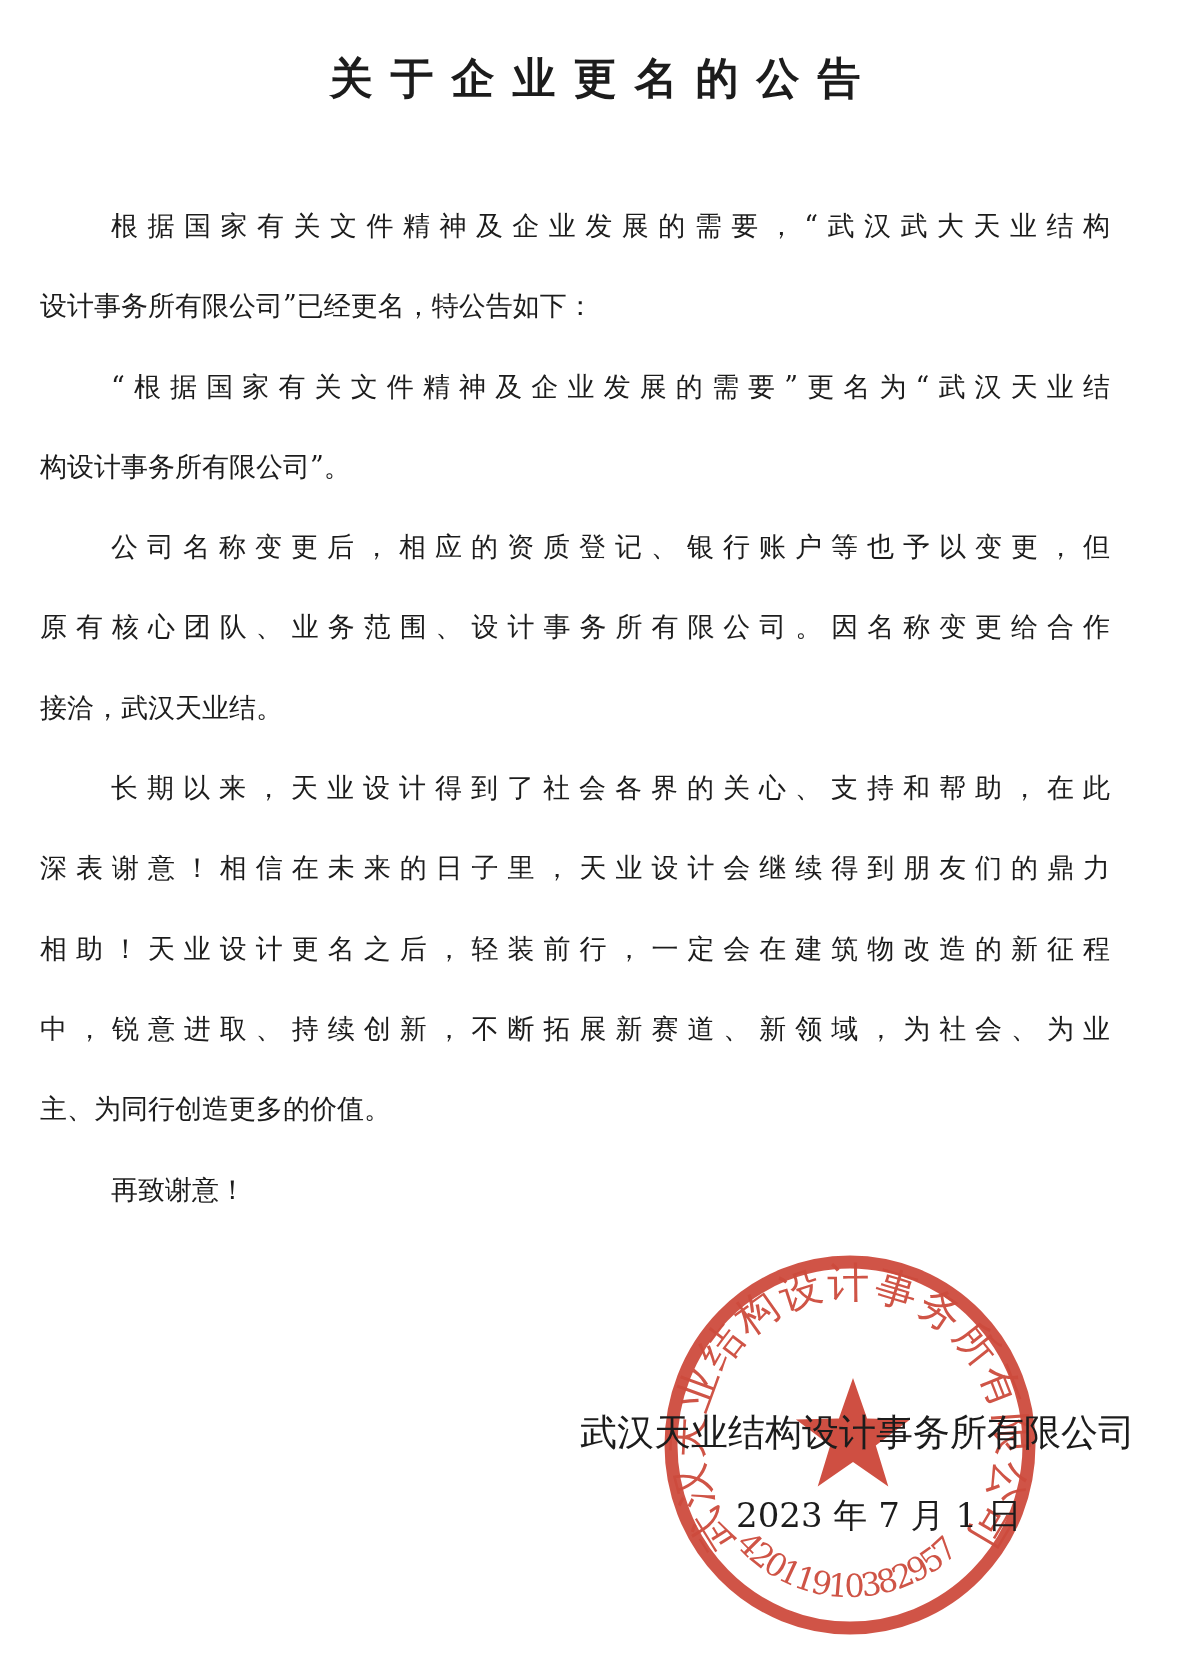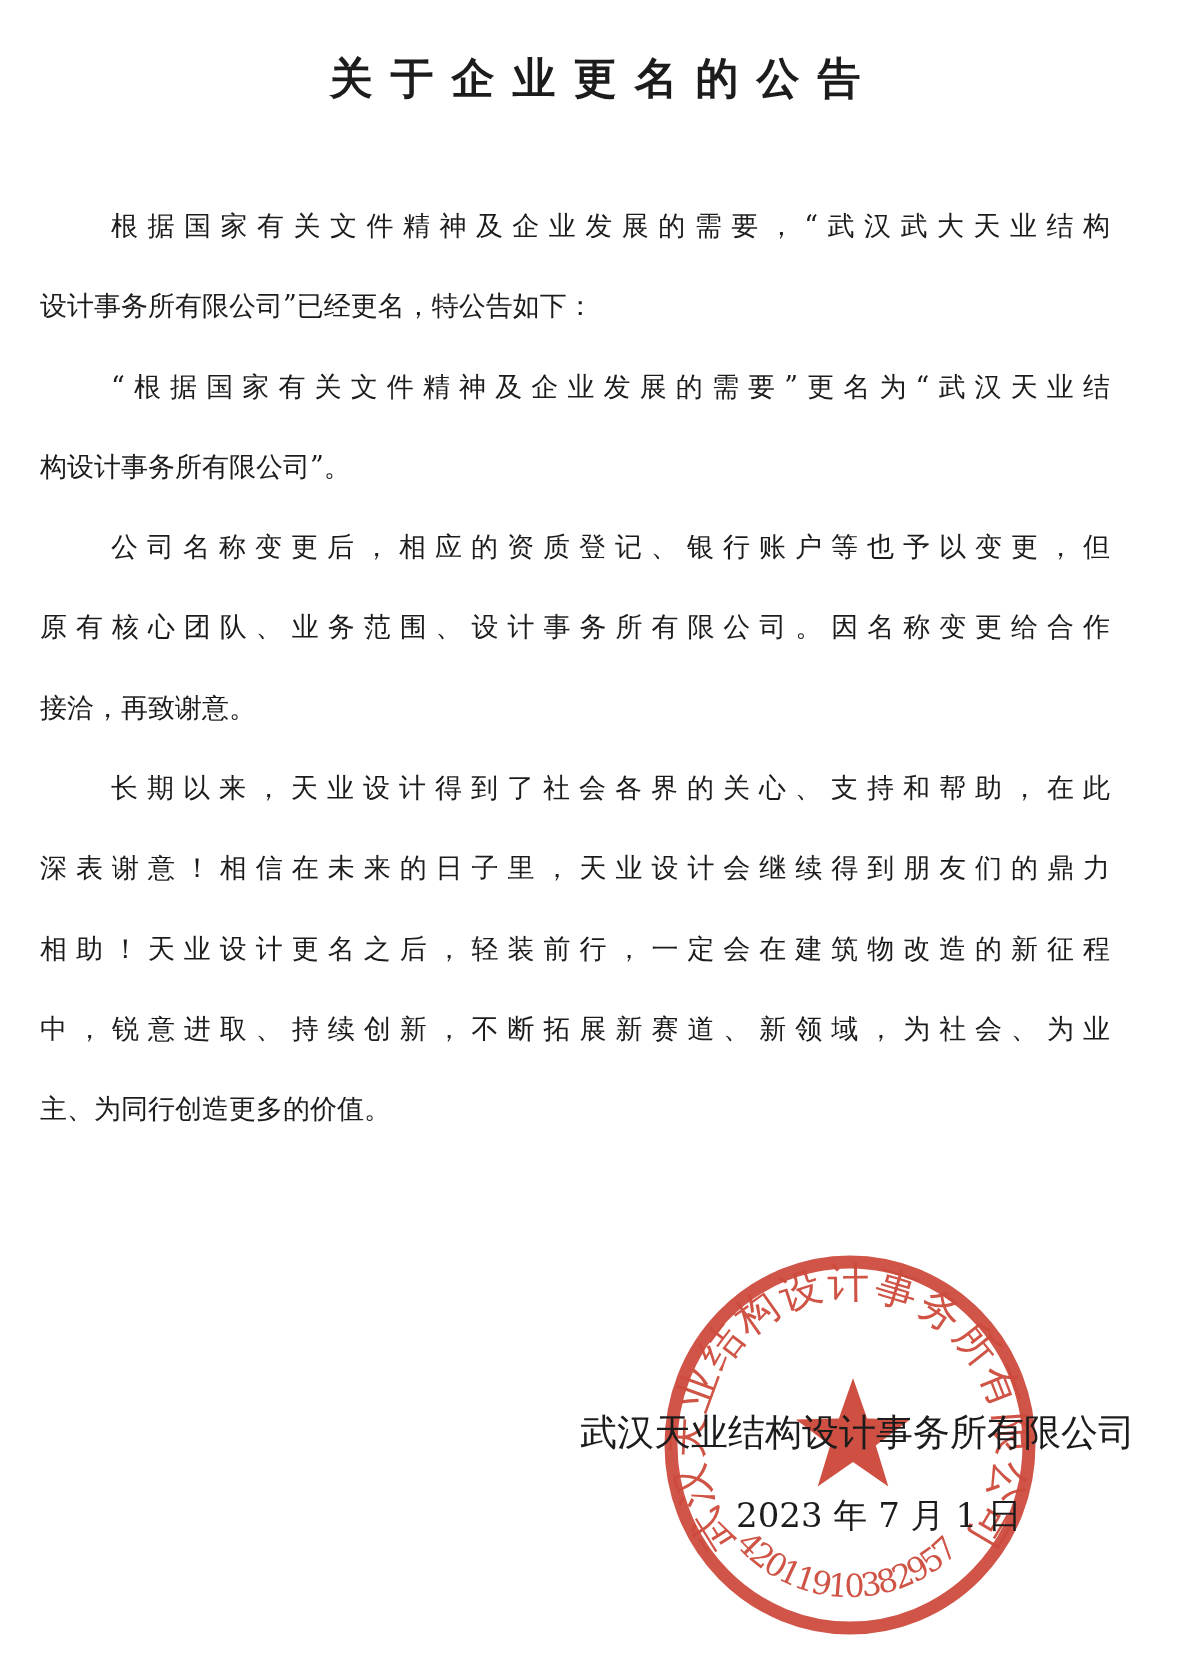--- a/index.html
+++ b/index.html
@@ -75,26 +75,27 @@
 
   <div class="doc-title">关于企业更名的公告</div>
 
   <div class="body-lines">
     <div class="ln full indent">根据国家有关文件精神及企业发展的需要，“武汉武大天业结构</div>
     <div class="ln end">设计事务所有限公司”已经更名，特公告如下：</div>
     <div class="ln full indent">“根据国家有关文件精神及企业发展的需要”更名为“武汉天业结</div>
     <div class="ln end">构设计事务所有限公司”。</div>
     <div class="ln full indent">公司名称变更后，相应的资质登记、银行账户等也予以变更，但</div>
     <div class="ln full">原有核心团队、业务范围、设计事务所有限公司。因名称变更给合作</div>
-    <div class="ln end">接洽，再致谢意。</div>
+    <div class="ln end">接洽，武汉天业结。</div>
     <div class="ln full indent">长期以来，天业设计得到了社会各界的关心、支持和帮助，在此</div>
     <div class="ln full">深表谢意！相信在未来的日子里，天业设计会继续得到朋友们的鼎力</div>
     <div class="ln full">相助！天业设计更名之后，轻装前行，一定会在建筑物改造的新征程</div>
     <div class="ln full">中，锐意进取、持续创新，不断拓展新赛道、新领域，为社会、为业</div>
     <div class="ln end">主、为同行创造更多的价值。</div>
+    <div class="ln end indent">再致谢意！</div>
   </div>
 
   <div class="seal">
     <svg viewBox="0 0 380 388" xmlns="http://www.w3.org/2000/svg">
       <defs>
         <path id="ringTextPath" d="M 76.6 289.1 A 148 148 0 1 1 303.4 289.1" fill="none"></path>
         <path id="codePath" d="M 70.2 287.6 A 152 152 0 0 0 309.8 287.6" fill="none"></path>
       </defs>
       <ellipse cx="190" cy="194" rx="179" ry="183" fill="none" stroke="#cd4b3d" stroke-width="13" opacity="0.95"></ellipse>
       <polygon points="193,127 207.1,167.6 250.1,168.5 215.8,194.4 228.3,235.5 193,211 157.7,235.5 170.2,194.4 135.9,168.5 178.9,167.6" fill="#cc4638" opacity="0.95"></polygon>

